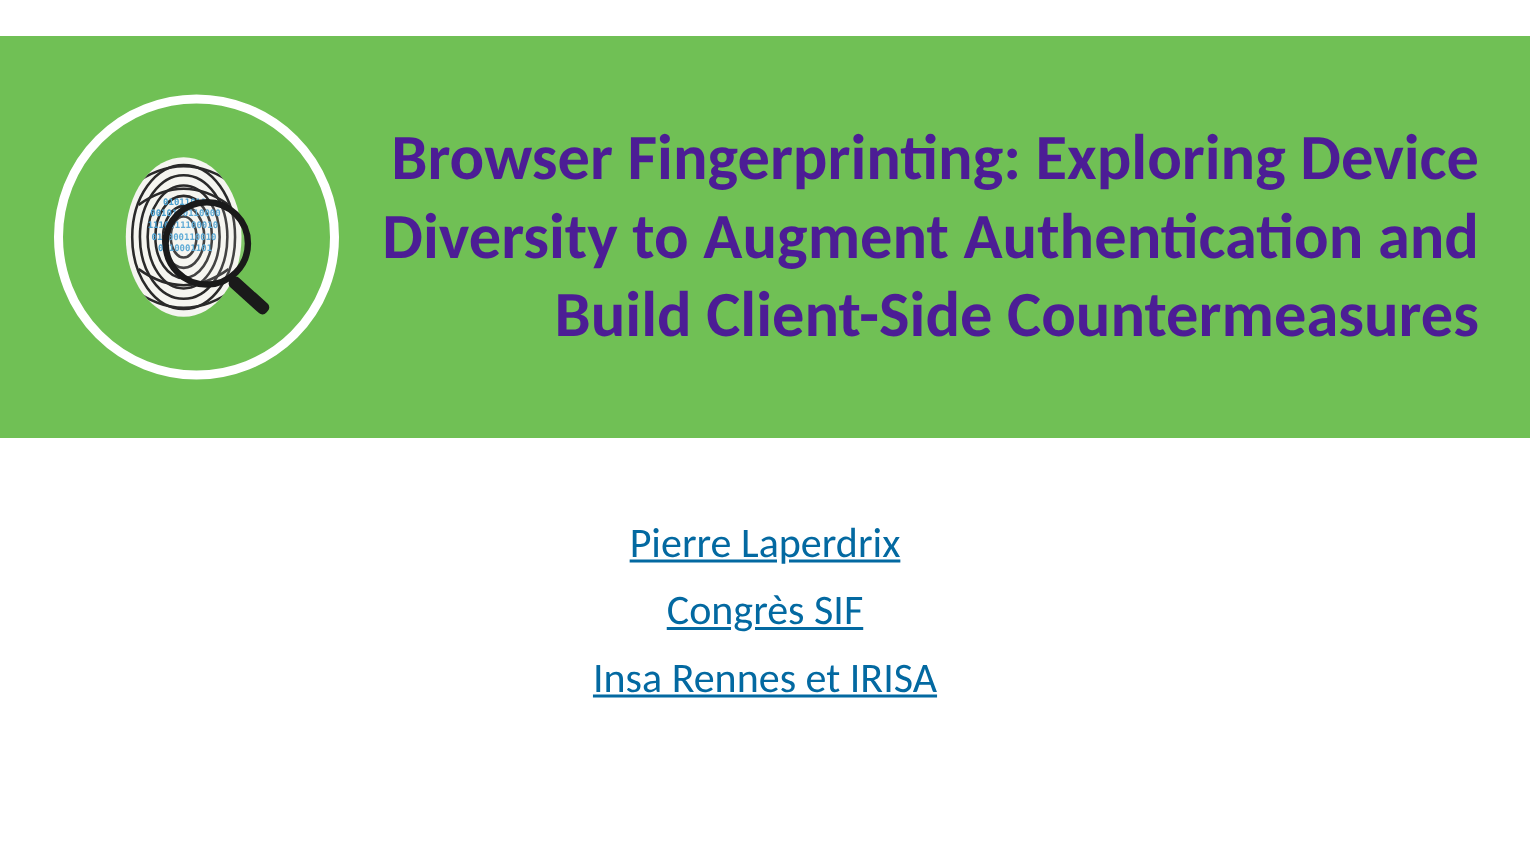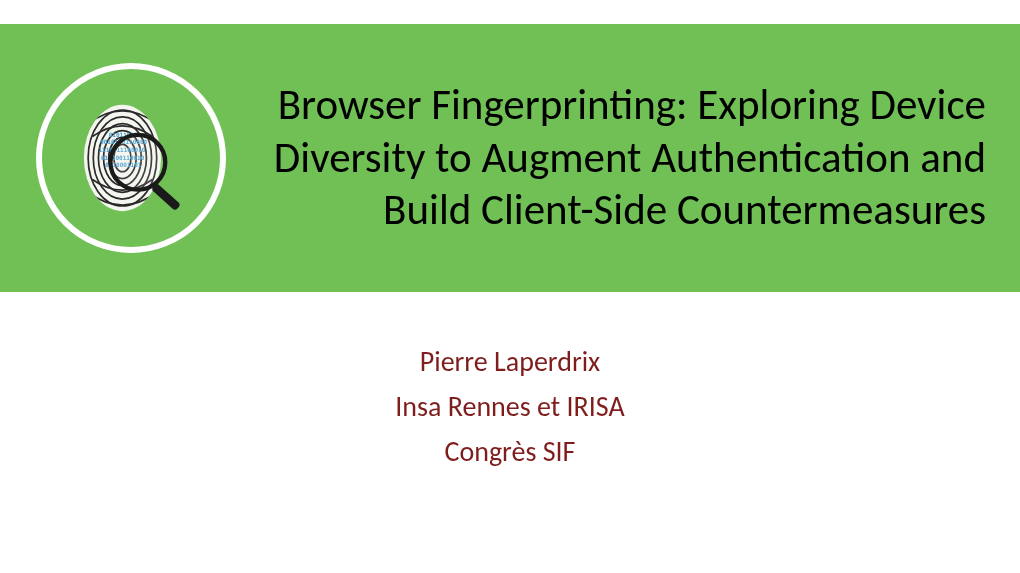--- a/index.html
+++ b/index.html
@@ -20,34 +20,35 @@
       border: 6px solid #fff;
       border-radius: 50%;
       flex-shrink: 0;
       display: flex;
       align-items: center;
       justify-content: center;
       position: relative;
     }
     .logo-inner { position: relative; width: 120px; height: 150px; display:flex; align-items:center; justify-content:center; }
     .title {
-      color: #000000;
+      color: #4c1d95;
       font-size: 43px;
       text-align: right;
-      font-weight: 400;
+      font-weight: 700;
       line-height: 1.22;
       flex: 1;
       padding-right: 10px;
     }
     .author-block {
       margin-top: 48px;
       text-align: center;
       font-size: 28px;
-      color: #7f1d1d;
+      color: #0369a1;
       line-height: 1.6;
+      text-decoration: underline;
     }
   </style>
 </head>
 <body>
 
 <div class="banner">
   <div class="logo-circle">
     <div class="logo-inner">
       <svg width="140" height="160" viewBox="0 0 140 160">
         <defs>
@@ -78,15 +79,15 @@
         <circle cx="78" cy="85" r="32" fill="rgba(255,255,255,0.12)" stroke="#1a1a1a" stroke-width="5"></circle>
         <rect x="100" y="109" width="38" height="10" rx="4" fill="#1a1a1a" transform="rotate(42 100 109)"></rect>
       </svg>
     </div>
   </div>
   <div class="title">Browser Fingerprinting: Exploring Device Diversity to Augment Authentication and Build Client-Side Countermeasures</div>
 </div>
 
 <div class="author-block">
   <div>Pierre Laperdrix</div>
+  <div>Congrès SIF</div>
   <div>Insa Rennes et IRISA</div>
-  <div>Congrès SIF</div>
 </div>
 
 </body></html>

